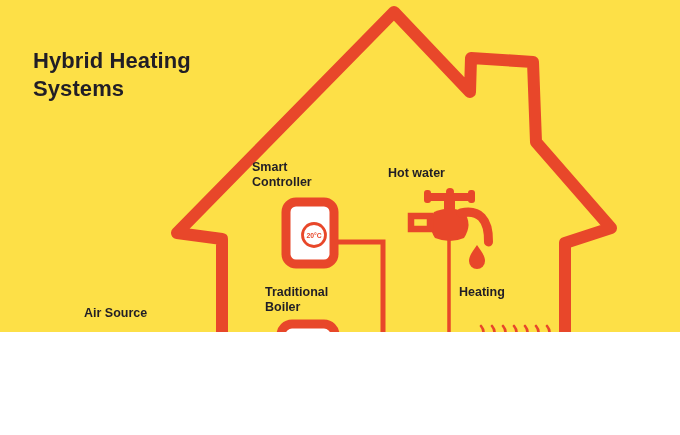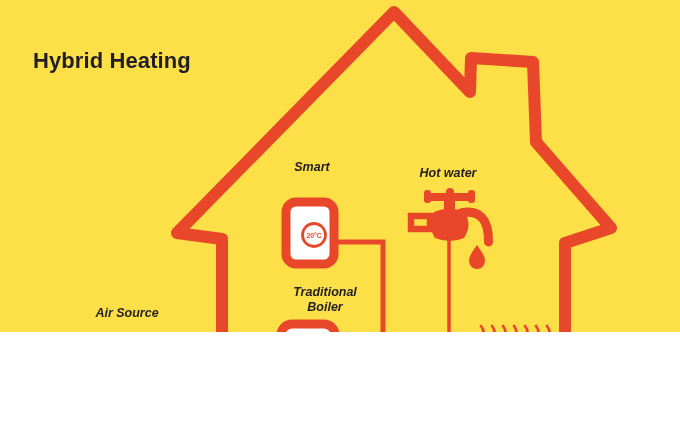--- a/index.html
+++ b/index.html
@@ -6,24 +6,24 @@
   .canvas{
     position:relative;width:680px;height:332px;background:#fde047;overflow:hidden;
     font-family:"Liberation Sans",sans-serif;
   }
   .canvas svg{position:absolute;left:0;top:0;}
   .page-title{
     position:absolute;left:33px;top:47px;
     font-size:22px;font-weight:700;line-height:28px;color:#211E26;letter-spacing:0.1px;
   }
   .icon-label{
-    position:absolute;width:120px;text-align:center;
-    font-size:12.5px;font-weight:700;line-height:15px;color:#211E26;font-style:italic;
+    position:absolute;width:120px;text-align:left;
+    font-size:12.5px;font-weight:700;line-height:15px;color:#211E26;
   }
-  .lbl-air{left:67px;top:306px;}
+  .lbl-air{left:84px;top:306px;}
   .lbl-smart{left:252px;top:160px;}
   .lbl-boiler{left:265px;top:285px;}
   .lbl-hot{left:388px;top:166px;}
   .lbl-heat{left:459px;top:285px;}
 </style>
 </head>
 <body>
 
 <div class="canvas">
 
@@ -105,35 +105,38 @@
         <rect x="497" y="362" width="9.5" height="39" rx="4"></rect>
         <rect x="510" y="362" width="9.5" height="39" rx="4"></rect>
         <rect x="523" y="362" width="9.5" height="39" rx="4"></rect>
         <rect x="536" y="362" width="9.5" height="39" rx="4"></rect>
       </g>
     </g>
   </svg>
 
   <div class="page-title">
     <div>Hybrid Heating</div>
+    <div>Systems</div>
   </div>
 
   <div class="icon-label lbl-smart">
     <div>Smart</div>
+    <div>Controller</div>
   </div>
 
   <div class="icon-label lbl-hot">
     <div>Hot water</div>
   </div>
 
   <div class="icon-label lbl-boiler">
     <div>Traditional</div>
     <div>Boiler</div>
   </div>
 
   <div class="icon-label lbl-air">
     <div>Air Source</div>
   </div>
 
   <div class="icon-label lbl-heat">
+    <div>Heating</div>
   </div>
 
 </div>
 
 </body></html>

